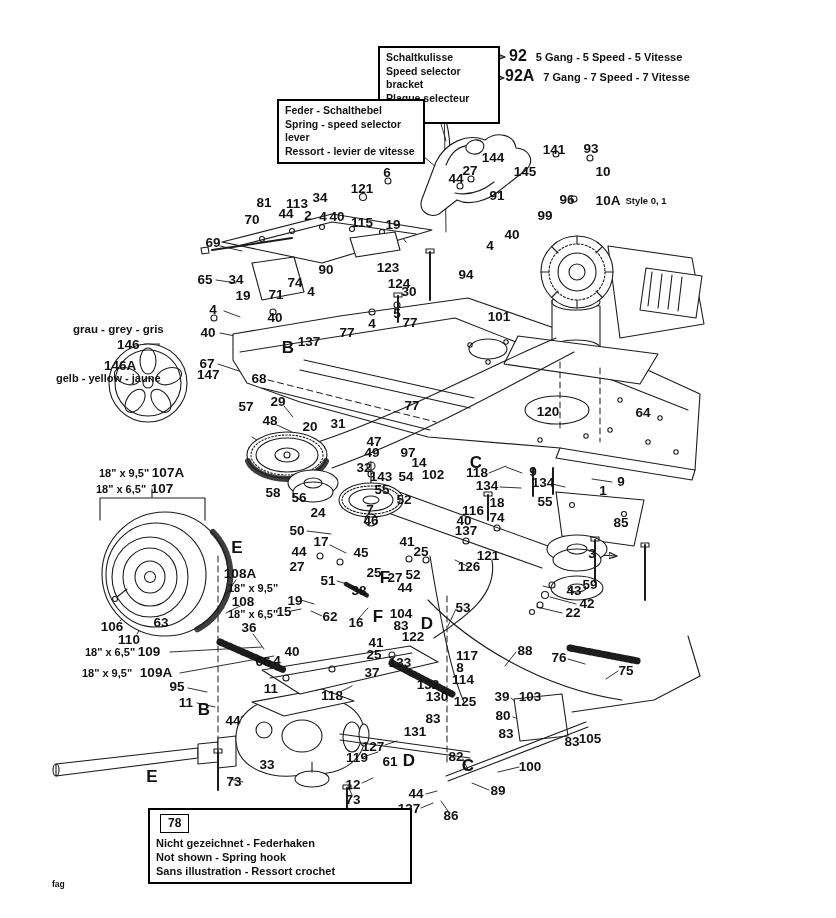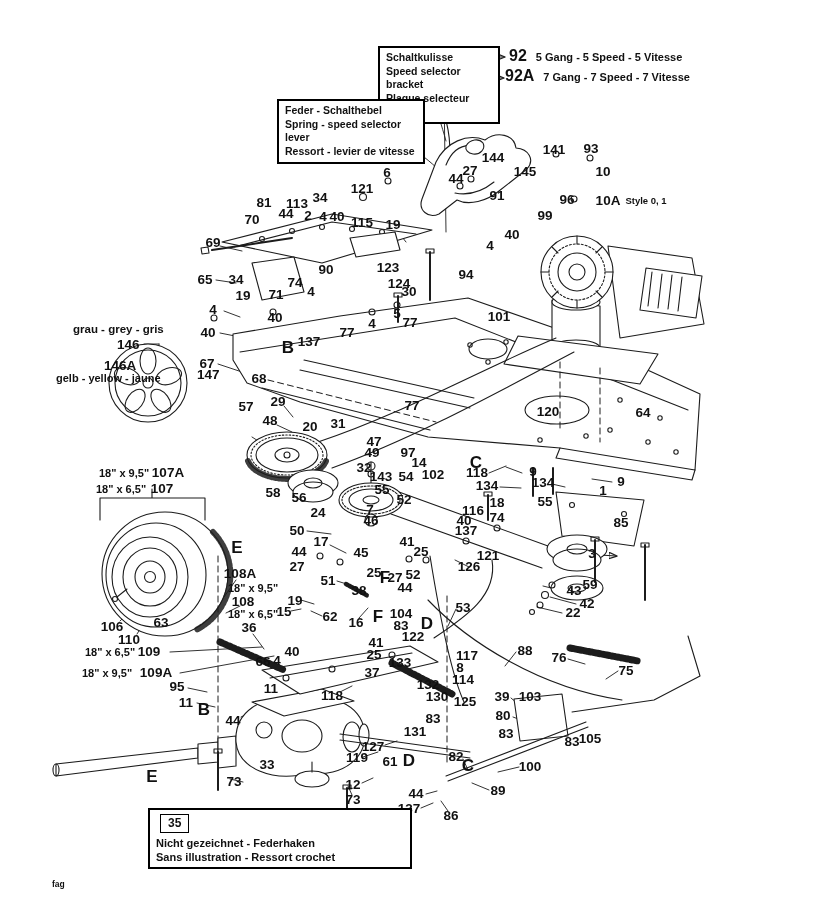--- a/index.html
+++ b/index.html
@@ -486,20 +486,21 @@
     <span class="desc">7 Gang - 7 Speed - 7 Vitesse</span>
   </div>
 
   <span class="clg" id="grau">grau - grey - gris</span>
   <span class="clg" id="n146">146</span>
   <span class="clg" id="n146a">146A</span>
   <span class="clg" id="gelb">gelb - yellow - jaune</span>
   <span class="clg" id="n147">147</span>
 
   <div class="box box3">
-    <div><span class="minibox">35</span></div>
+    <div><span class="minibox">78</span></div>
     <div>Nicht gezeichnet - Federhaken</div>
+    <div>Not shown - Spring hook</div>
     <div>Sans illustration - Ressort crochet</div>
   </div>
 
   <div id="fag">fag</div>
 
 </div>
 
 </body></html>

